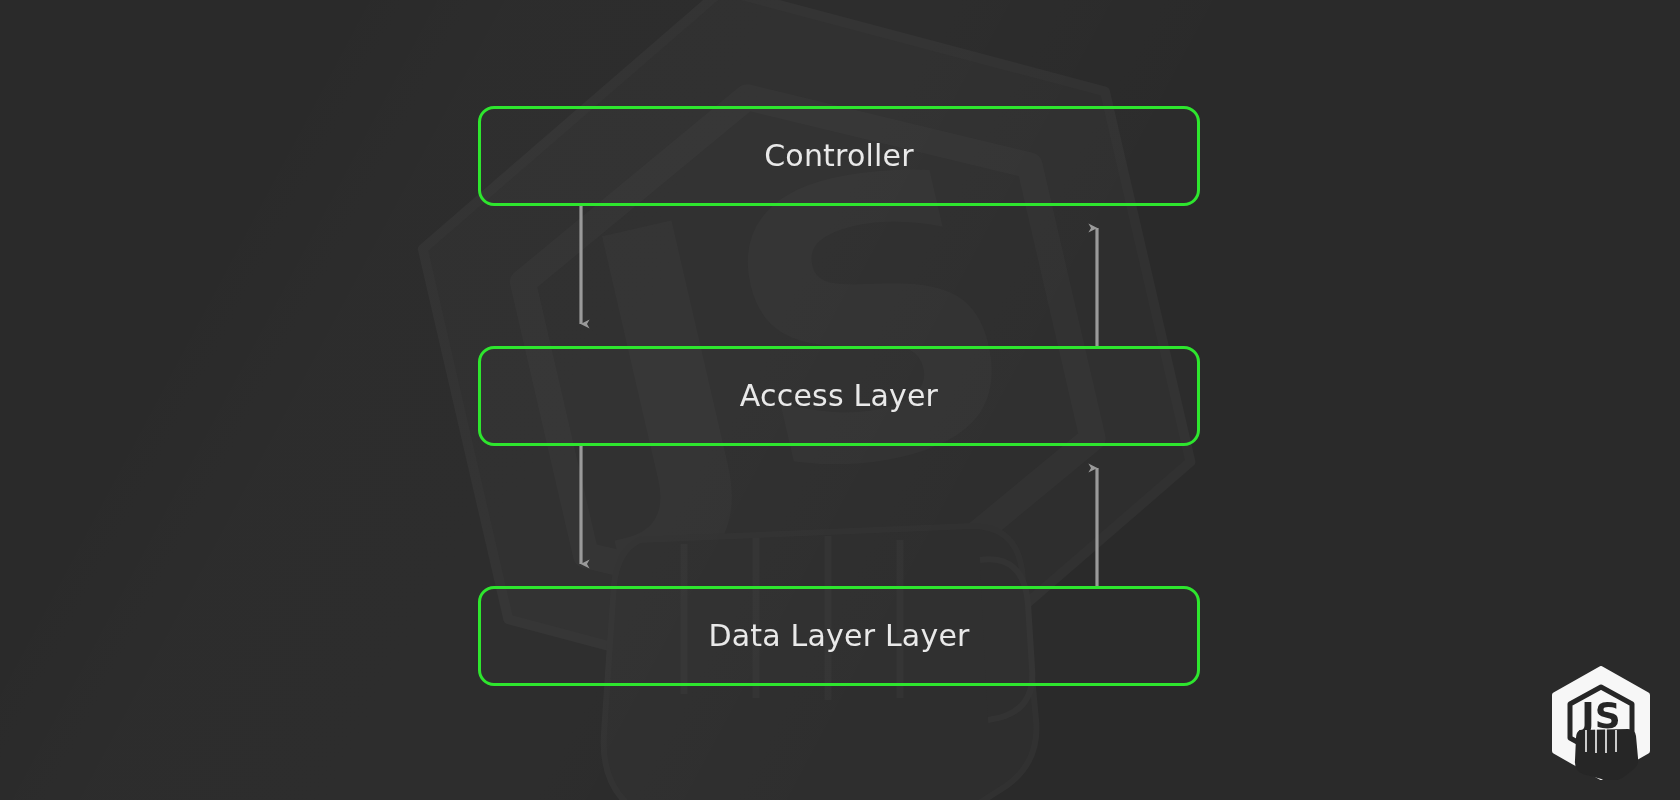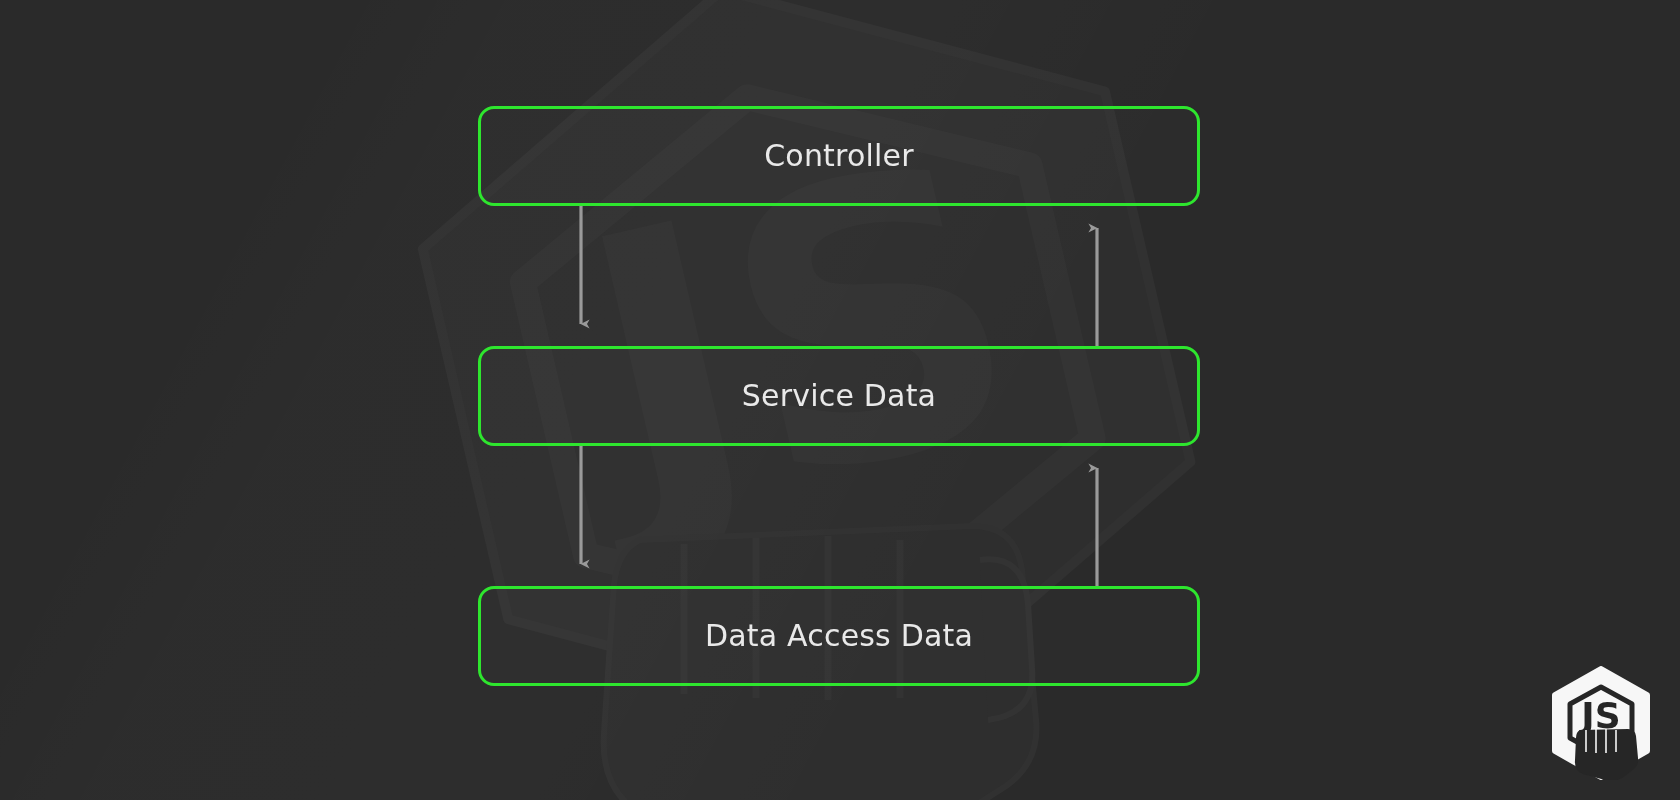--- a/index.html
+++ b/index.html
@@ -138,25 +138,25 @@
 
   <div id="sheen"></div>
 
   <div id="diagram">
 
     <div class="layer-box" id="box-controller">
       <span class="layer-label">Controller</span>
     </div>
 
     <div class="layer-box" id="box-service">
-      <span class="layer-label">Service Data</span>
+      <span class="layer-label">Access Layer</span>
     </div>
 
     <div class="layer-box" id="box-data-access">
-      <span class="layer-label">Data Access Data</span>
+      <span class="layer-label">Data Layer Layer</span>
     </div>
 
     <div id="arrows">
       <svg width="1680" height="800" viewBox="0 0 1680 800" xmlns="http://www.w3.org/2000/svg" aria-hidden="true">
         <defs>
           <marker id="head-down" markerWidth="12" markerHeight="12" refX="5" refY="9.2" orient="auto" markerUnits="userSpaceOnUse">
             <path d="M0.4 0.6 L5 9.6 L9.6 0.6 L5 3.2 Z" fill="#9a9a9a"></path>
           </marker>
           <marker id="head-up" markerWidth="12" markerHeight="12" refX="5" refY="9.2" orient="auto" markerUnits="userSpaceOnUse">
             <path d="M0.4 0.6 L5 9.6 L9.6 0.6 L5 3.2 Z" fill="#9a9a9a"></path>

